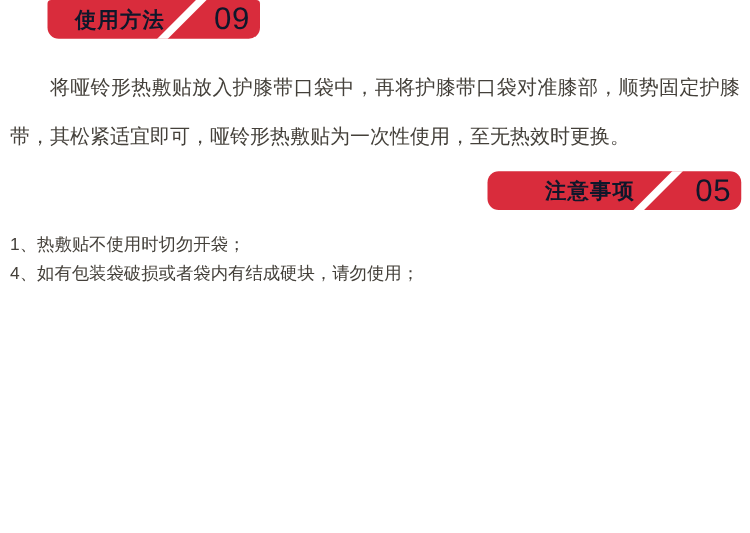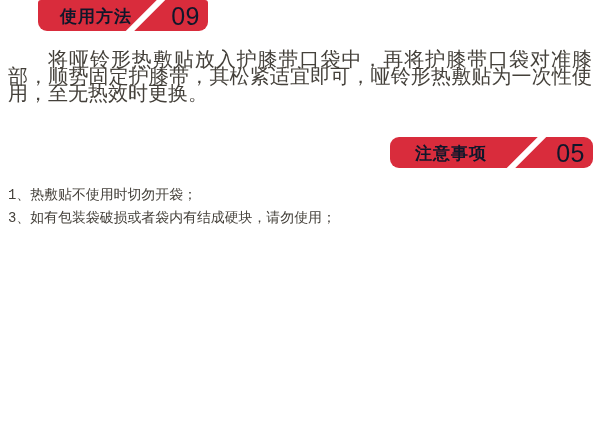--- a/index.html
+++ b/index.html
@@ -34,21 +34,21 @@
   .banner-label {
     position: absolute;
     top: 50%;
     transform: translateY(-50%);
     font-size: 17px;
     font-weight: bold;
     letter-spacing: 1px;
     white-space: nowrap;
   }
   .banner-usage .banner-label { left: 20px; width: 76px; text-align: center; }
-  .banner-precautions .banner-label { left: 18px; width: 86px; text-align: center; }
+  .banner-precautions .banner-label { left: 46px; width: 86px; text-align: left; }
   .stripe {
     position: absolute;
     width: 6px;
     height: 54px;
     background: #ffffff;
     top: -11px;
     transform: rotate(45deg);
   }
   .banner-usage .stripe { left: 104px; }
   .banner-precautions .stripe { left: 133px; }
@@ -60,35 +60,35 @@
     font-size: 25px;
     font-weight: 400;
     letter-spacing: 0.5px;
   }
   .para {
     position: absolute;
     left: 8px;
     width: 584px;
     top: 51px;
     margin: 0;
-    font-size: 20px;
-    line-height: 17px;
+    font-size: 16px;
+    line-height: 39px;
     text-indent: 2em;
     text-align: justify;
     letter-spacing: 0;
   }
   .list {
     position: absolute;
     left: 8px;
     width: 586px;
     top: 184px;
     font-size: 13.9px;
     line-height: 23.4px;
   }
-  .list-item { margin: 0; padding: 0; font-family: Liberation Mono, monospace; }
+  .list-item { margin: 0; padding: 0; }
 </style>
 </head>
 <body>
 
 <div class="page">
 
   <div class="banner banner-usage">
     <span class="banner-label">使用方法</span>
     <span class="stripe"></span>
     <span class="banner-num">09</span>
@@ -97,16 +97,16 @@
   <p class="para">将哑铃形热敷贴放入护膝带口袋中，再将护膝带口袋对准膝部，顺势固定护膝带，其松紧适宜即可，哑铃形热敷贴为一次性使用，至无热效时更换。</p>
 
   <div class="banner banner-precautions">
     <span class="banner-label">注意事项</span>
     <span class="stripe"></span>
     <span class="banner-num">05</span>
   </div>
 
   <div class="list">
     <div class="list-item">1、热敷贴不使用时切勿开袋；</div>
-    <div class="list-item">3、如有包装袋破损或者袋内有结成硬块，请勿使用；</div>
+    <div class="list-item">4、如有包装袋破损或者袋内有结成硬块，请勿使用；</div>
   </div>
 
 </div>
 
 </body></html>

